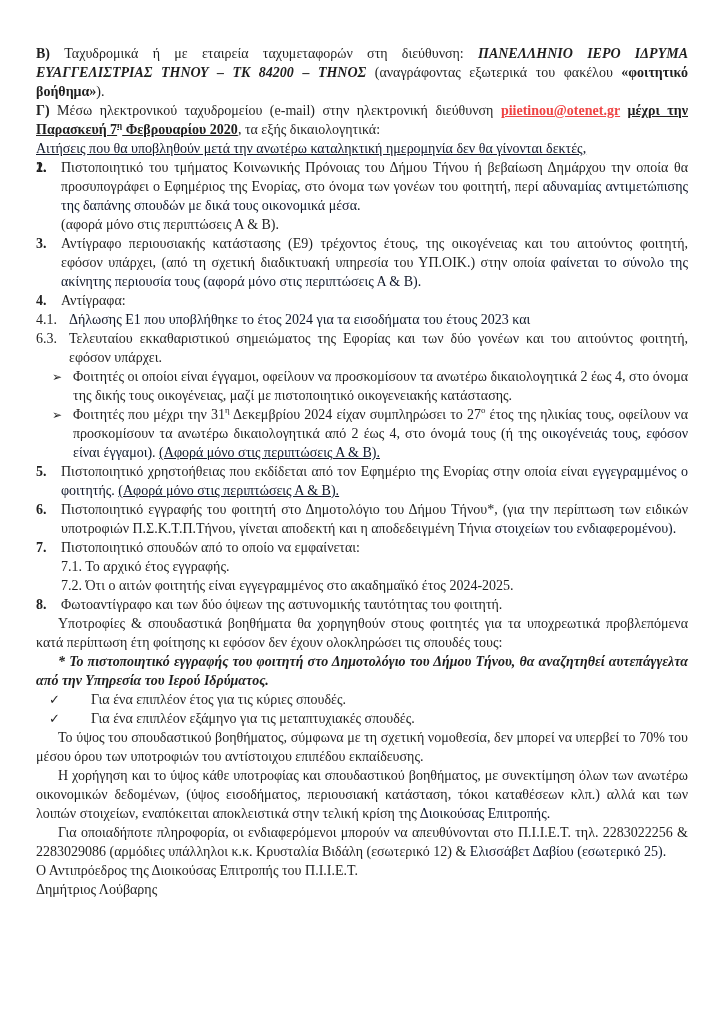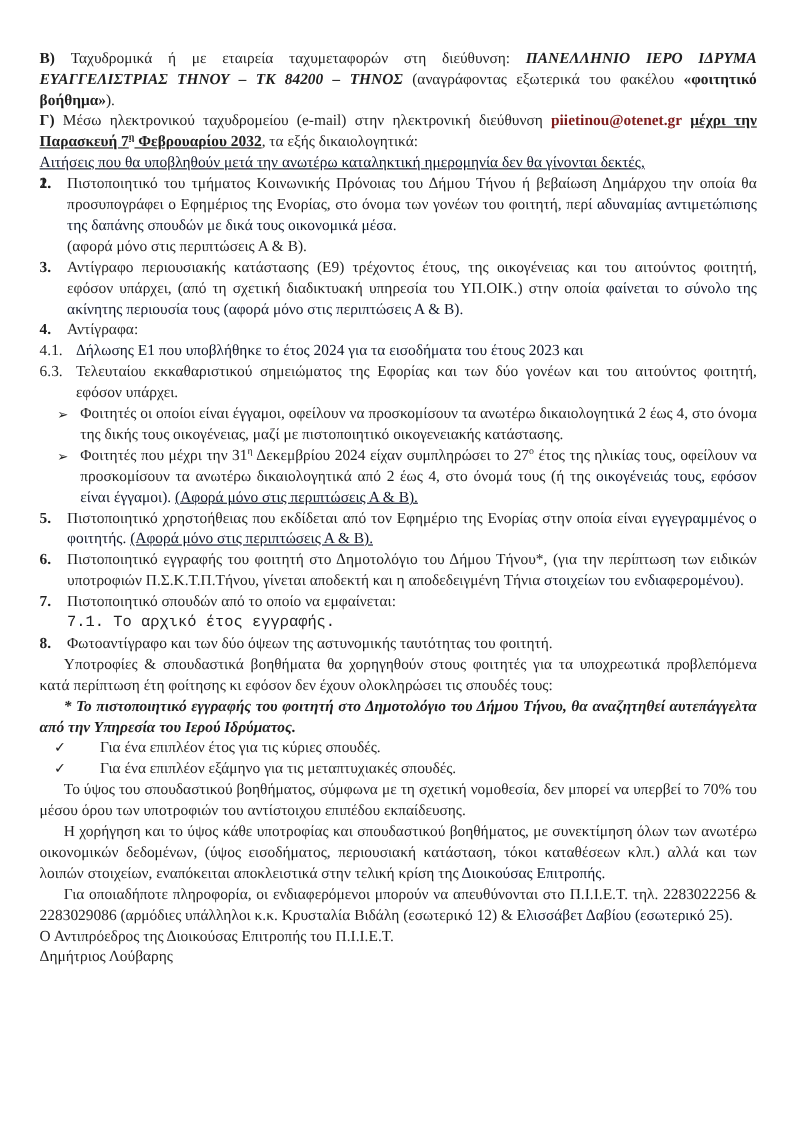--- a/index.html
+++ b/index.html
@@ -8,55 +8,56 @@
     box-sizing:border-box;padding:44px 30px 0 36px;
     font-family:"Liberation Serif","DejaVu Serif",serif;
     font-size:14px;line-height:19px;color:#1f1f1f;
   }
   .page p{margin:0;text-align:justify;}
   .page p.center{text-align:left;}
   .b{font-weight:bold;}
   .i{font-style:italic;}
   .u{text-decoration:underline;}
   .teal{color:#0f172a;}
-  .link{color:#7f1d1d;}
+  .link{color:#ef4444;text-decoration:underline;}
   sup{font-size:9px;line-height:0;vertical-align:super;}
   .item{position:relative;padding-left:25px;}
   .item > .marker{position:absolute;left:0;top:0;font-weight:bold;}
   .sub{position:relative;padding-left:33px;}
   .sub > .marker{position:absolute;left:0;top:0;font-weight:normal;}
-  .sub7{padding-left:25px;font-family:Liberation Mono, monospace;}
+  .sub7{padding-left:25px;}
   .arrow{position:relative;padding-left:37px;}
   .arrow > .marker{position:absolute;left:16px;top:1px;font-family:"DejaVu Sans",sans-serif;font-size:12px;}
   .check{position:relative;padding-left:55px;}
   .check > .marker{position:absolute;left:13px;top:0;font-family:"DejaVu Sans",sans-serif;font-size:13px;}
   .indent{text-indent:22px;}
   .sig1{margin-top:28px;}
   .sig2{margin-top:34px;}
 </style>
 </head>
 <body>
 
 <div class="page">
   <div>
       <p><span class="b">Β) </span><span>Ταχυδρομικά ή με εταιρεία ταχυμεταφορών στη διεύθυνση: </span><span class="b i">ΠΑΝΕΛΛΗΝΙΟ ΙΕΡΟ ΙΔΡΥΜΑ ΕΥΑΓΓΕΛΙΣΤΡΙΑΣ ΤΗΝΟΥ – ΤΚ 84200 – ΤΗΝΟΣ</span><span> (αναγράφοντας εξωτερικά του φακέλου </span><span class="b">«φοιτητικό βοήθημα»</span><span>).</span></p>
-      <p><span class="b">Γ) </span><span>Μέσω ηλεκτρονικού ταχυδρομείου (e-mail) στην ηλεκτρονική διεύθυνση </span><span class="b link">piietinou@otenet.gr</span><span> </span><span class="b u">μέχρι την Παρασκευή 7</span><sup class="b u">η</sup><span class="b u"> Φεβρουαρίου 2032</span><span>, τα εξής δικαιολογητικά:</span></p>
+      <p><span class="b">Γ) </span><span>Μέσω ηλεκτρονικού ταχυδρομείου (e-mail) στην ηλεκτρονική διεύθυνση </span><span class="b link">piietinou@otenet.gr</span><span> </span><span class="b u">μέχρι την Παρασκευή 7</span><sup class="b u">η</sup><span class="b u"> Φεβρουαρίου 2020</span><span>, τα εξής δικαιολογητικά:</span></p>
       <p><span class="u teal">Αιτήσεις που θα υποβληθούν μετά την ανωτέρω καταληκτική ημερομηνία δεν θα γίνονται δεκτές,</span></p>
       <p class="item"><span class="marker">1.</span></p>
       <p class="item"><span class="marker">2.</span><span>Πιστοποιητικό του τμήματος Κοινωνικής Πρόνοιας του Δήμου Τήνου ή βεβαίωση Δημάρχου την οποία θα προσυπογράφει ο Εφημέριος της Ενορίας, στο όνομα των γονέων του φοιτητή, περί </span><span class="teal">αδυναμίας αντιμετώπισης της δαπάνης σπουδών με δικά τους οικονομικά μέσα.</span><br><span>(αφορά μόνο στις περιπτώσεις Α &amp; Β).</span></p>
       <p class="item"><span class="marker">3.</span><span>Αντίγραφο περιουσιακής κατάστασης (Ε9) τρέχοντος έτους, της οικογένειας και του αιτούντος φοιτητή, εφόσον υπάρχει, (από τη σχετική διαδικτυακή υπηρεσία του ΥΠ.ΟΙΚ.) στην οποία </span><span class="teal">φαίνεται το σύνολο της ακίνητης περιουσία τους (αφορά μόνο στις περιπτώσεις Α &amp; Β).</span></p>
       <p class="item"><span class="marker">4.</span><span>Αντίγραφα:</span></p>
       <p class="sub"><span class="marker">4.1.</span><span class="teal">Δήλωσης Ε1 που υποβλήθηκε το έτος 2024 για τα εισοδήματα του έτους 2023 και</span></p>
       <p class="sub"><span class="marker">6.3.</span><span>Τελευταίου εκκαθαριστικού σημειώματος της Εφορίας και των δύο γονέων και του αιτούντος φοιτητή, εφόσον υπάρχει.</span></p>
       <p class="arrow"><span class="marker">➢</span><span>Φοιτητές οι οποίοι είναι έγγαμοι, οφείλουν να προσκομίσουν τα ανωτέρω δικαιολογητικά 2 έως 4, στο όνομα της δικής τους οικογένειας, μαζί με πιστοποιητικό οικογενειακής κατάστασης.</span></p>
       <p class="arrow"><span class="marker">➢</span><span>Φοιτητές που μέχρι την 31</span><sup>η</sup><span> Δεκεμβρίου 2024 είχαν συμπληρώσει το 27</span><sup>ο</sup><span> έτος της ηλικίας τους, οφείλουν να προσκομίσουν τα ανωτέρω δικαιολογητικά από 2 έως 4, στο όνομά τους (ή της </span><span class="teal">οικογένειάς τους, εφόσον είναι έγγαμοι). </span><span class="u teal">(Αφορά μόνο στις περιπτώσεις Α &amp; Β).</span></p>
       <p class="item"><span class="marker">5.</span><span>Πιστοποιητικό χρηστοήθειας που εκδίδεται από τον Εφημέριο της Ενορίας στην οποία είναι </span><span class="teal">εγγεγραμμένος ο φοιτητής. </span><span class="u teal">(Αφορά μόνο στις περιπτώσεις Α &amp; Β).</span></p>
       <p class="item"><span class="marker">6.</span><span>Πιστοποιητικό εγγραφής του φοιτητή στο Δημοτολόγιο του Δήμου Τήνου*, (για την περίπτωση των ειδικών υποτροφιών Π.Σ.Κ.Τ.Π.Τήνου, γίνεται αποδεκτή και η αποδεδειγμένη Τήνια </span><span class="teal">στοιχείων του ενδιαφερομένου).</span></p>
       <p class="item"><span class="marker">7.</span><span>Πιστοποιητικό σπουδών από το οποίο να εμφαίνεται:</span></p>
       <p class="sub7"><span>7.1. Το αρχικό έτος εγγραφής.</span></p>
+      <p class="sub7"><span>7.2. Ότι ο αιτών φοιτητής είναι εγγεγραμμένος στο ακαδημαϊκό έτος 2024-2025.</span></p>
       <p class="item"><span class="marker">8.</span><span>Φωτοαντίγραφο και των δύο όψεων της αστυνομικής ταυτότητας του φοιτητή.</span></p>
       <p class="indent"><span>Υποτροφίες &amp; σπουδαστικά βοηθήματα θα χορηγηθούν στους φοιτητές για τα υποχρεωτικά προβλεπόμενα κατά περίπτωση έτη φοίτησης κι εφόσον δεν έχουν ολοκληρώσει τις σπουδές τους:</span></p>
       <p class="indent"><span class="b i">* Το πιστοποιητικό εγγραφής του φοιτητή στο Δημοτολόγιο του Δήμου Τήνου, θα αναζητηθεί αυτεπάγγελτα από την Υπηρεσία του Ιερού Ιδρύματος.</span></p>
       <p class="check"><span class="marker">✓</span><span>Για ένα επιπλέον έτος για τις κύριες σπουδές.</span></p>
       <p class="check"><span class="marker">✓</span><span>Για ένα επιπλέον εξάμηνο για τις μεταπτυχιακές σπουδές.</span></p>
       <p class="indent"><span>Το ύψος του σπουδαστικού βοηθήματος, σύμφωνα με τη σχετική νομοθεσία, δεν μπορεί να υπερβεί το 70% του μέσου όρου των υποτροφιών του αντίστοιχου επιπέδου εκπαίδευσης.</span></p>
       <p class="indent"><span>Η χορήγηση και το ύψος κάθε υποτροφίας και σπουδαστικού βοηθήματος, με συνεκτίμηση όλων των ανωτέρω οικονομικών δεδομένων, (ύψος εισοδήματος, περιουσιακή κατάσταση, τόκοι καταθέσεων κλπ.) αλλά και των λοιπών στοιχείων, εναπόκειται αποκλειστικά στην τελική κρίση της </span><span class="teal">Διοικούσας Επιτροπής.</span></p>
       <p class="indent"><span>Για οποιαδήποτε πληροφορία, οι ενδιαφερόμενοι μπορούν να απευθύνονται στο Π.Ι.Ι.Ε.Τ. τηλ. 2283022256 &amp; 2283029086 (αρμόδιες υπάλληλοι κ.κ. Κρυσταλία Βιδάλη (εσωτερικό 12) &amp; </span><span class="teal">Ελισσάβετ Δαβίου (εσωτερικό 25).</span></p>
       <p class="center sig1"><span>Ο Αντιπρόεδρος της Διοικούσας Επιτροπής του Π.Ι.Ι.Ε.Τ.</span></p>
       <p class="center sig2"><span>Δημήτριος Λούβαρης</span></p>

